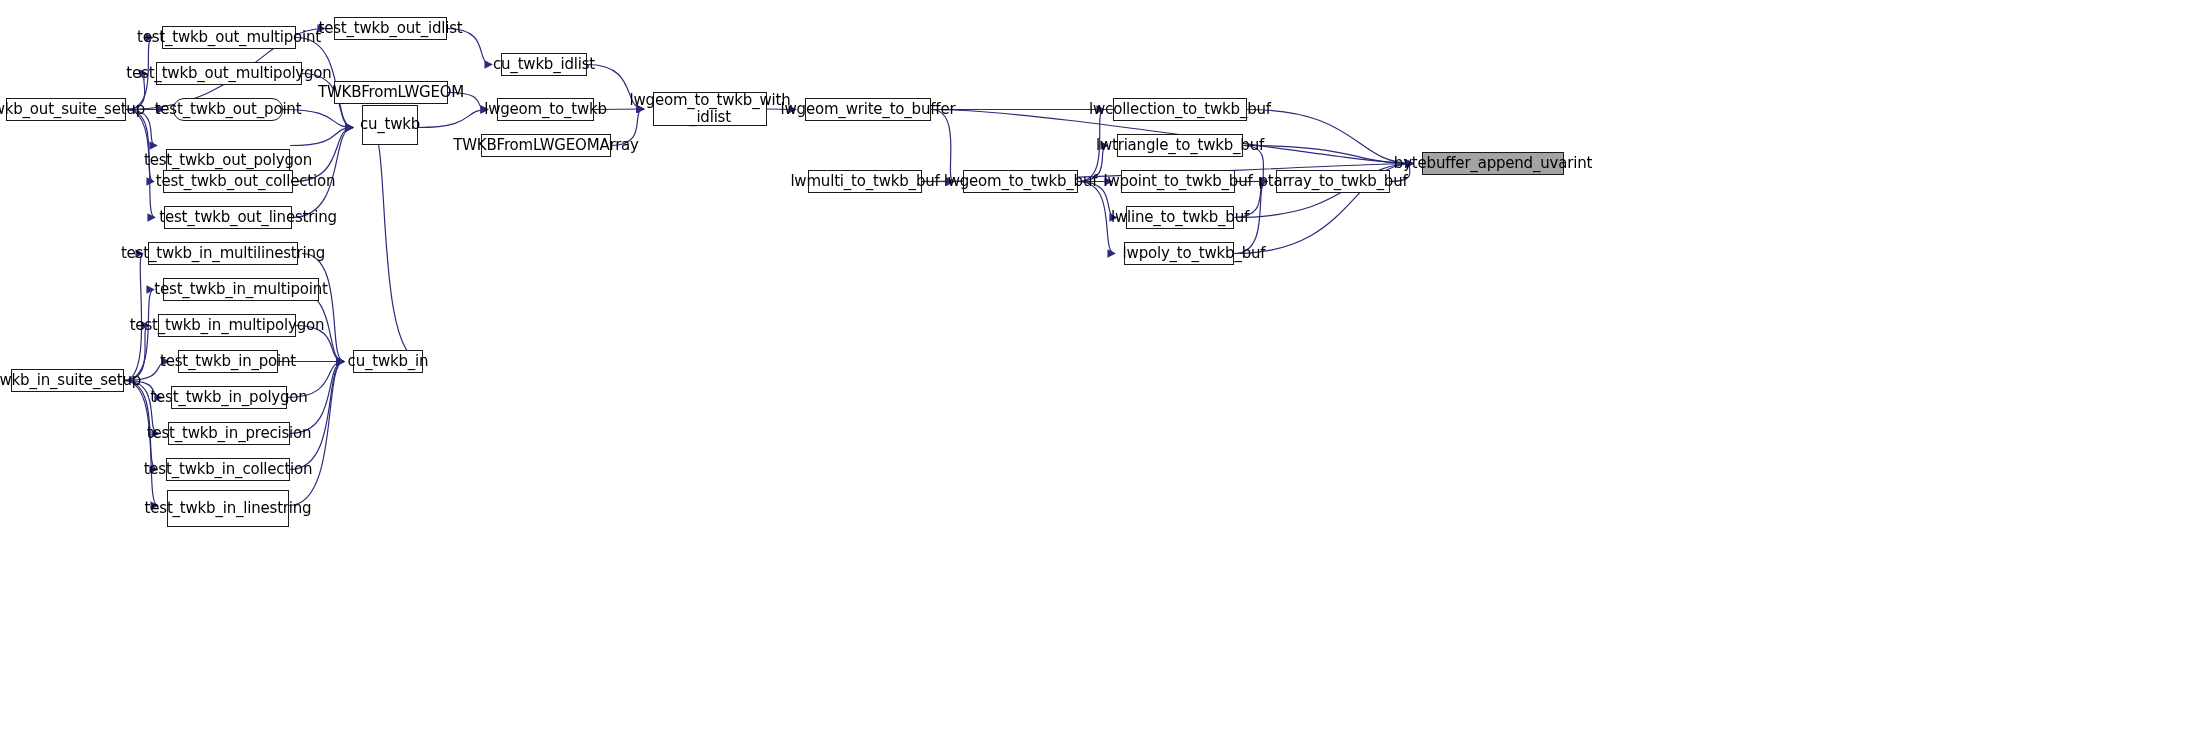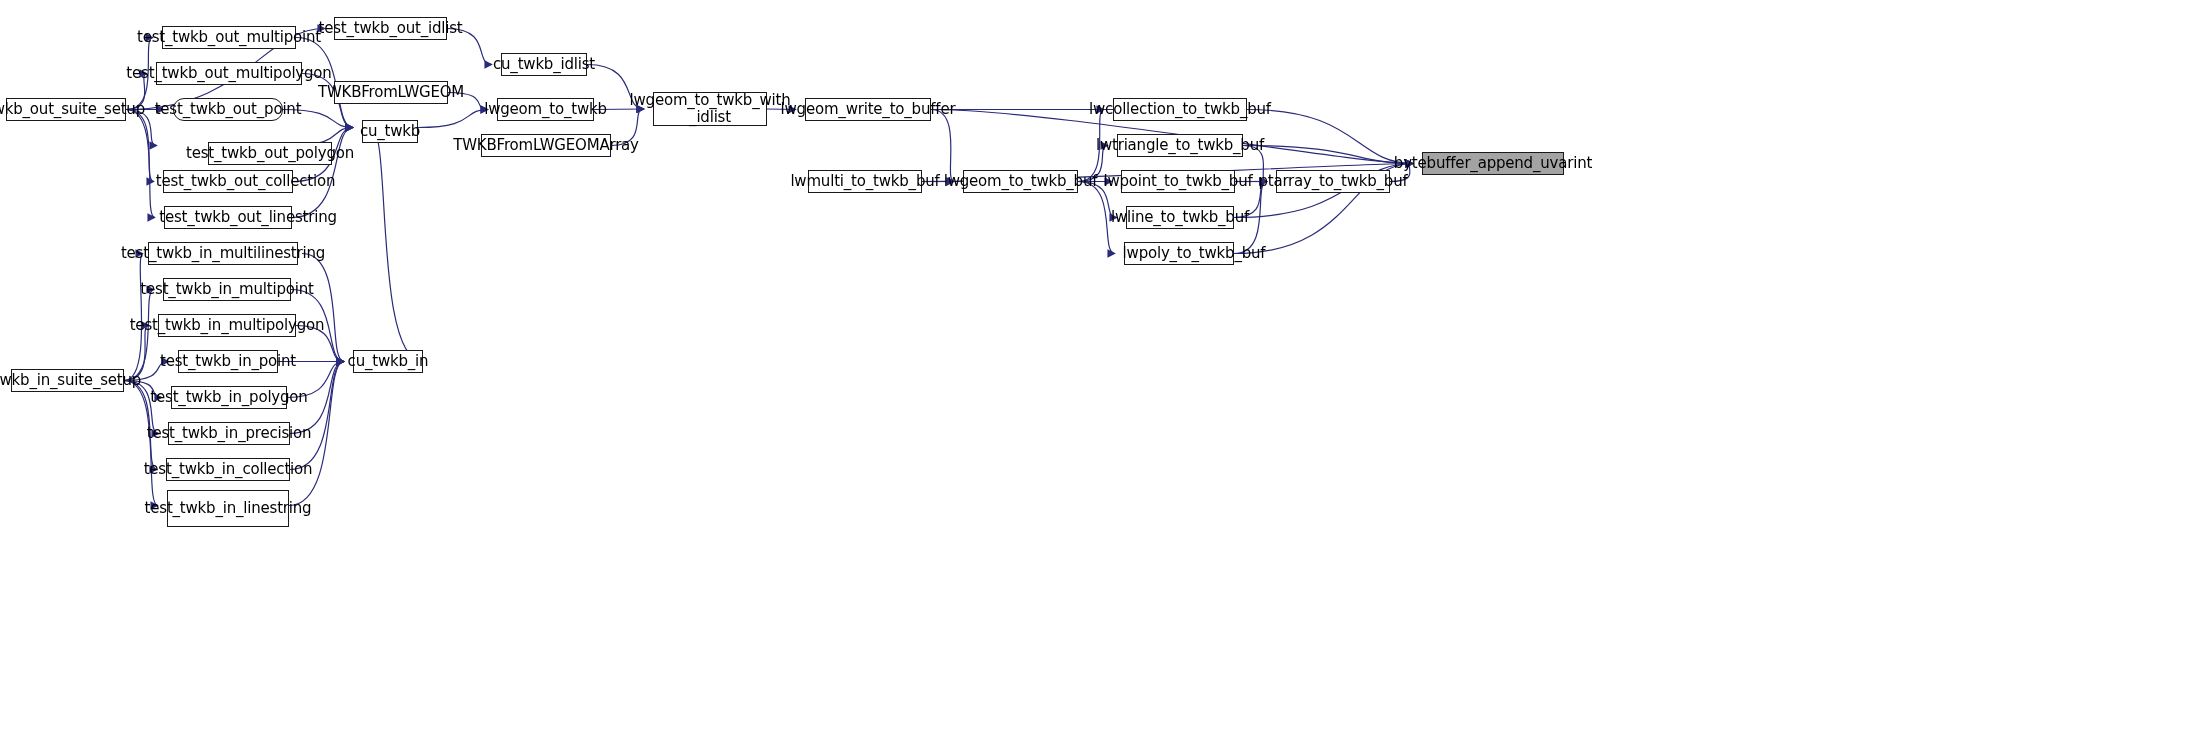--- a/index.html
+++ b/index.html
@@ -98,44 +98,44 @@
         <path d="M 290 469.5 C 340.65 469.5, 322.61 361.5, 344 361.5" marker-end="url(#arrow)"></path>
         <path d="M 289 505.5 C 340.2 505.5, 322.28 361.5, 344 361.5" marker-end="url(#arrow)"></path>
         <path d="M 423 361.5 C 373.45 361.5, 391.73 127.5, 371 127.5" marker-end="url(#arrow)"></path>
       </g>
   </svg>
   <div id="node-layer">
       <div class="node" style="left: 6px; top: 98px; width: 120px; height: 23px;">twkb_out_suite_setup</div>
       <div class="node" style="left: 162px; top: 26px; width: 134px; height: 23px;">test_twkb_out_multipoint</div>
       <div class="node" style="left: 156px; top: 62px; width: 146px; height: 23px;">test_twkb_out_multipolygon</div>
       <div class="node" style="left: 173px; top: 98px; width: 110px; height: 23px; border-radius: 11px;">test_twkb_out_point</div>
-      <div class="node" style="left: 166px; top: 142px; width: 124px; height: 23px; margin-left: 42px;">test_twkb_out_polygon</div>
+      <div class="node" style="left: 166px; top: 149px; width: 124px; height: 23px;">test_twkb_out_polygon</div>
       <div class="node" style="left: 163px; top: 170px; width: 130px; height: 23px; padding-left: 35px;">test_twkb_out_collection</div>
       <div class="node" style="left: 164px; top: 206px; width: 128px; height: 23px; padding-left: 40px;">test_twkb_out_linestring</div>
       <div class="node" style="left: 334px; top: 17px; width: 113px; height: 23px;">test_twkb_out_idlist</div>
       <div class="node" style="left: 501px; top: 53px; width: 86px; height: 23px;">cu_twkb_idlist</div>
       <div class="node" style="left: 334px; top: 81px; width: 114px; height: 23px;">TWKBFromLWGEOM</div>
-      <div class="node" style="left: 362px; top: 120px; width: 56px; height: 23px;">cu_twkb</div>
+      <div class="node" style="left: 362px; top: 105px; width: 56px; height: 40px;">cu_twkb</div>
       <div class="node" style="left: 481px; top: 134px; width: 130px; height: 23px;">TWKBFromLWGEOMArray</div>
       <div class="node" style="left: 497px; top: 98px; width: 97px; height: 23px;">lwgeom_to_twkb</div>
       <div class="node two-line" style="left: 653px; top: 92px; width: 114px; height: 34px;">lwgeom_to_twkb_with
 _idlist</div>
       <div class="node" style="left: 805px; top: 98px; width: 126px; height: 23px;">lwgeom_write_to_buffer</div>
       <div class="node" style="left: 1113px; top: 98px; width: 134px; height: 23px;">lwcollection_to_twkb_buf</div>
       <div class="node" style="left: 1117px; top: 134px; width: 126px; height: 23px;">lwtriangle_to_twkb_buf</div>
       <div class="node" style="left: 808px; top: 170px; width: 114px; height: 23px;">lwmulti_to_twkb_buf</div>
       <div class="node" style="left: 963px; top: 170px; width: 115px; height: 23px;">lwgeom_to_twkb_buf</div>
       <div class="node" style="left: 1121px; top: 170px; width: 114px; height: 23px;">lwpoint_to_twkb_buf</div>
       <div class="node" style="left: 1276px; top: 170px; width: 114px; height: 23px;">ptarray_to_twkb_buf</div>
       <div class="node highlight" style="left: 1422px; top: 152px; width: 142px; height: 23px;">bytebuffer_append_uvarint</div>
       <div class="node" style="left: 1126px; top: 206px; width: 108px; height: 23px;">lwline_to_twkb_buf</div>
       <div class="node" style="left: 1124px; top: 242px; width: 110px; height: 23px; padding-left: 30px;">lwpoly_to_twkb_buf</div>
       <div class="node" style="left: 11px; top: 369px; width: 113px; height: 23px;">twkb_in_suite_setup</div>
       <div class="node" style="left: 148px; top: 242px; width: 150px; height: 23px;">test_twkb_in_multilinestring</div>
-      <div class="node" style="left: 163px; top: 278px; width: 128px; height: 23px;">test_twkb_in_multipoint</div>
+      <div class="node" style="left: 163px; top: 278px; width: 156px; height: 23px;">test_twkb_in_multipoint</div>
       <div class="node" style="left: 158px; top: 314px; width: 138px; height: 23px;">test_twkb_in_multipolygon</div>
       <div class="node" style="left: 178px; top: 350px; width: 100px; height: 23px;">test_twkb_in_point</div>
       <div class="node" style="left: 171px; top: 386px; width: 116px; height: 23px;">test_twkb_in_polygon</div>
       <div class="node" style="left: 168px; top: 422px; width: 122px; height: 23px;">test_twkb_in_precision</div>
       <div class="node" style="left: 166px; top: 458px; width: 124px; height: 23px;">test_twkb_in_collection</div>
       <div class="node" style="left: 167px; top: 490px; width: 122px; height: 37px;">test_twkb_in_linestring</div>
       <div class="node" style="left: 353px; top: 350px; width: 70px; height: 23px;">cu_twkb_in</div>
     </div>
 </div>
 

